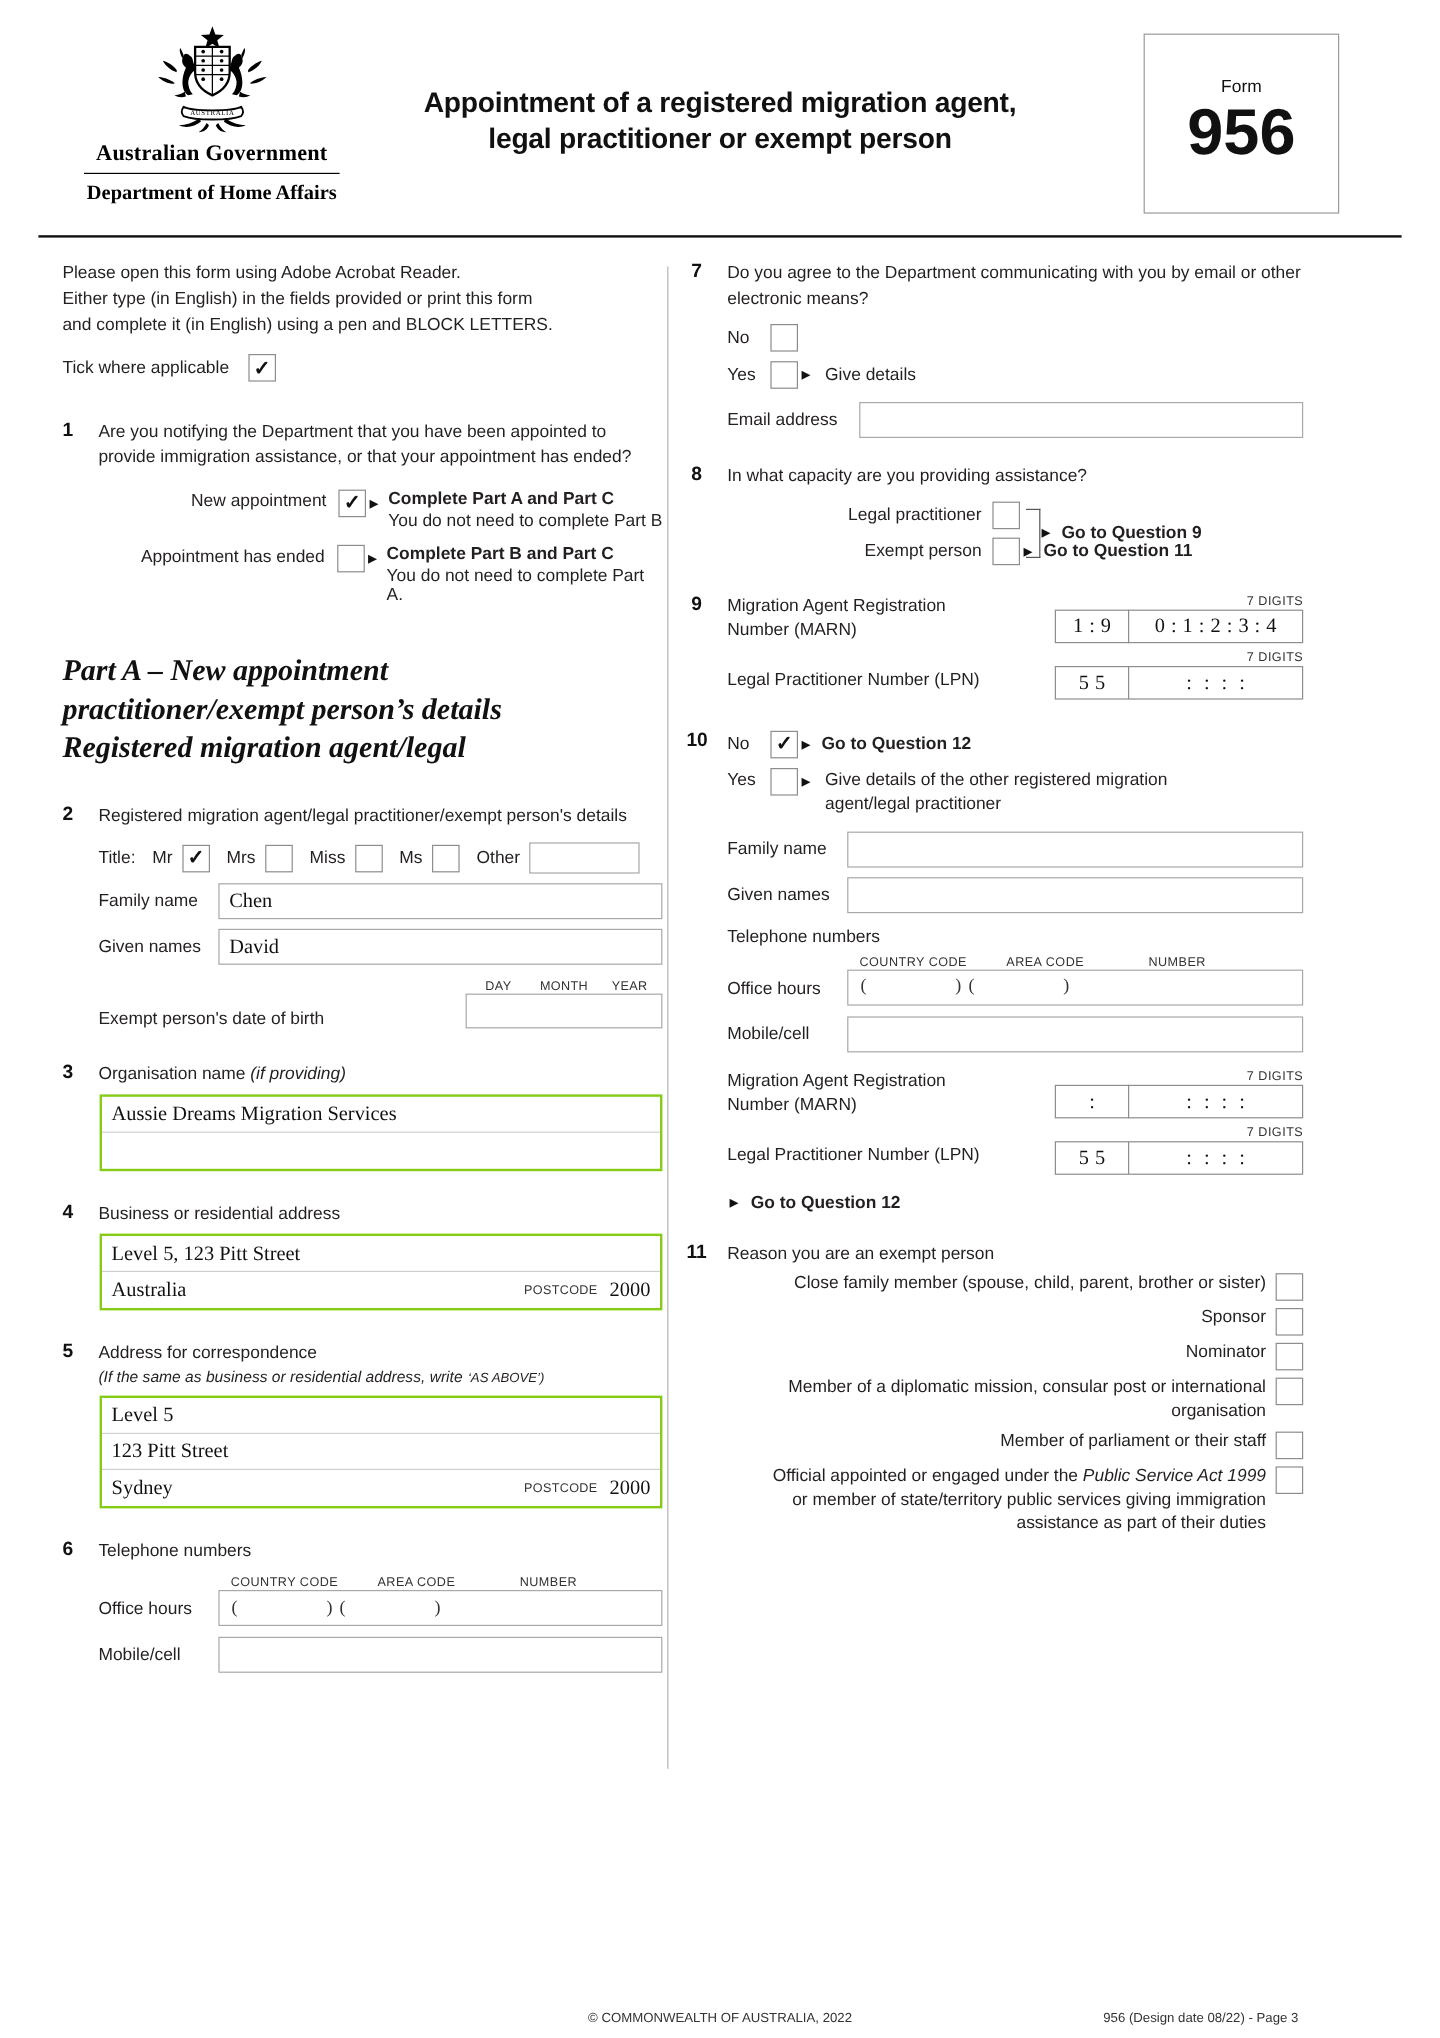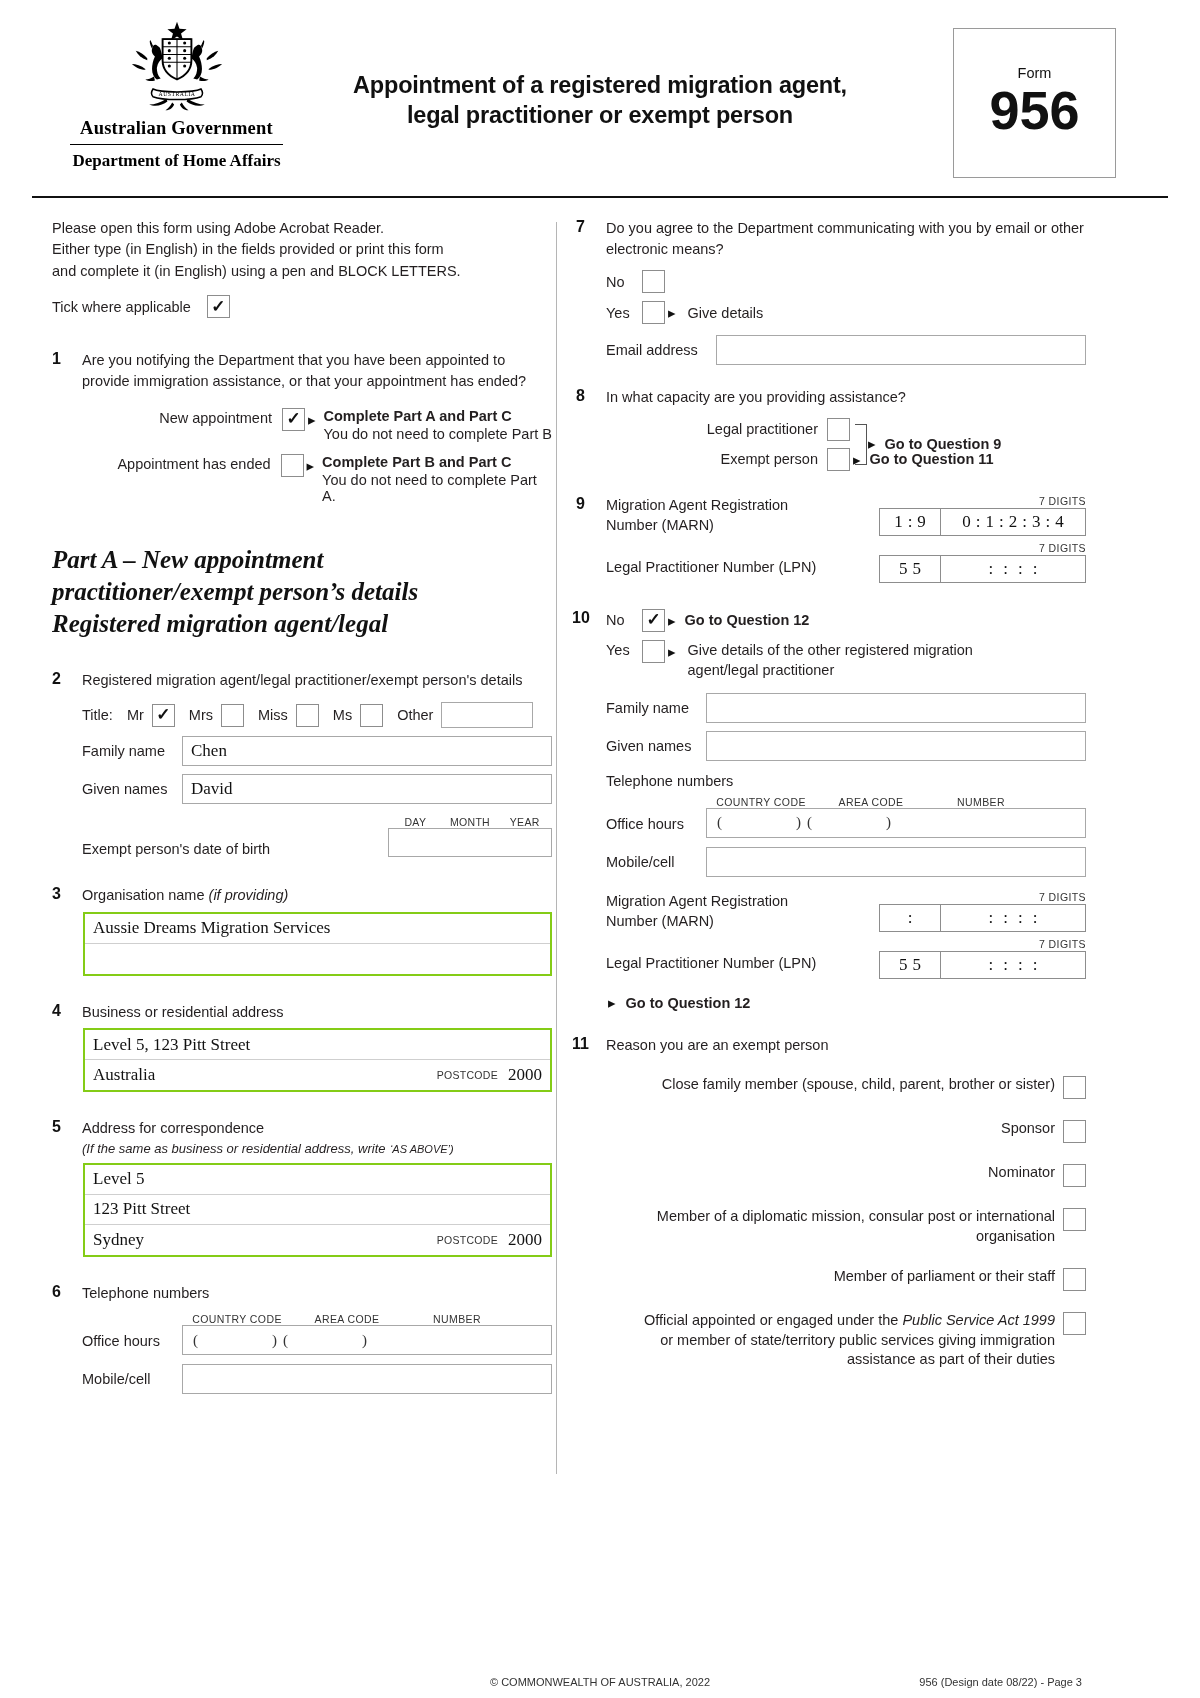--- a/index.html
+++ b/index.html
@@ -136,21 +136,21 @@
   .digits { display:flex; }
   .dbox {
     border:1px solid #8d8d8d; height:28px; display:flex; align-items:center;
     justify-content:center; gap:5px; background:#fff;
     font-family:"Liberation Serif", serif; font-size:17px; color:#111;
     margin-left:-1px;
   }
   .dbox .sep { color:#111; }
 
   
-  .ex-row { display:flex; align-items:flex-start; justify-content:flex-end; margin-top:20px; }
+  .ex-row { display:flex; align-items:flex-start; justify-content:flex-end; margin-top:5px; }
   .ex-txt { font-size:14.5px; line-height:1.36; text-align:right; }
   .ex-cb { margin-left:8px; margin-top:1px; }
 
   
   .footer { position:absolute; left:0; bottom:22px; width:1200px; font-size:11px; color:#333; }
   .footer .c { position:absolute; left:0; width:1200px; text-align:center; }
   .footer .r { position:absolute; right:118px; }
 </style>
 </head>
 <body>

